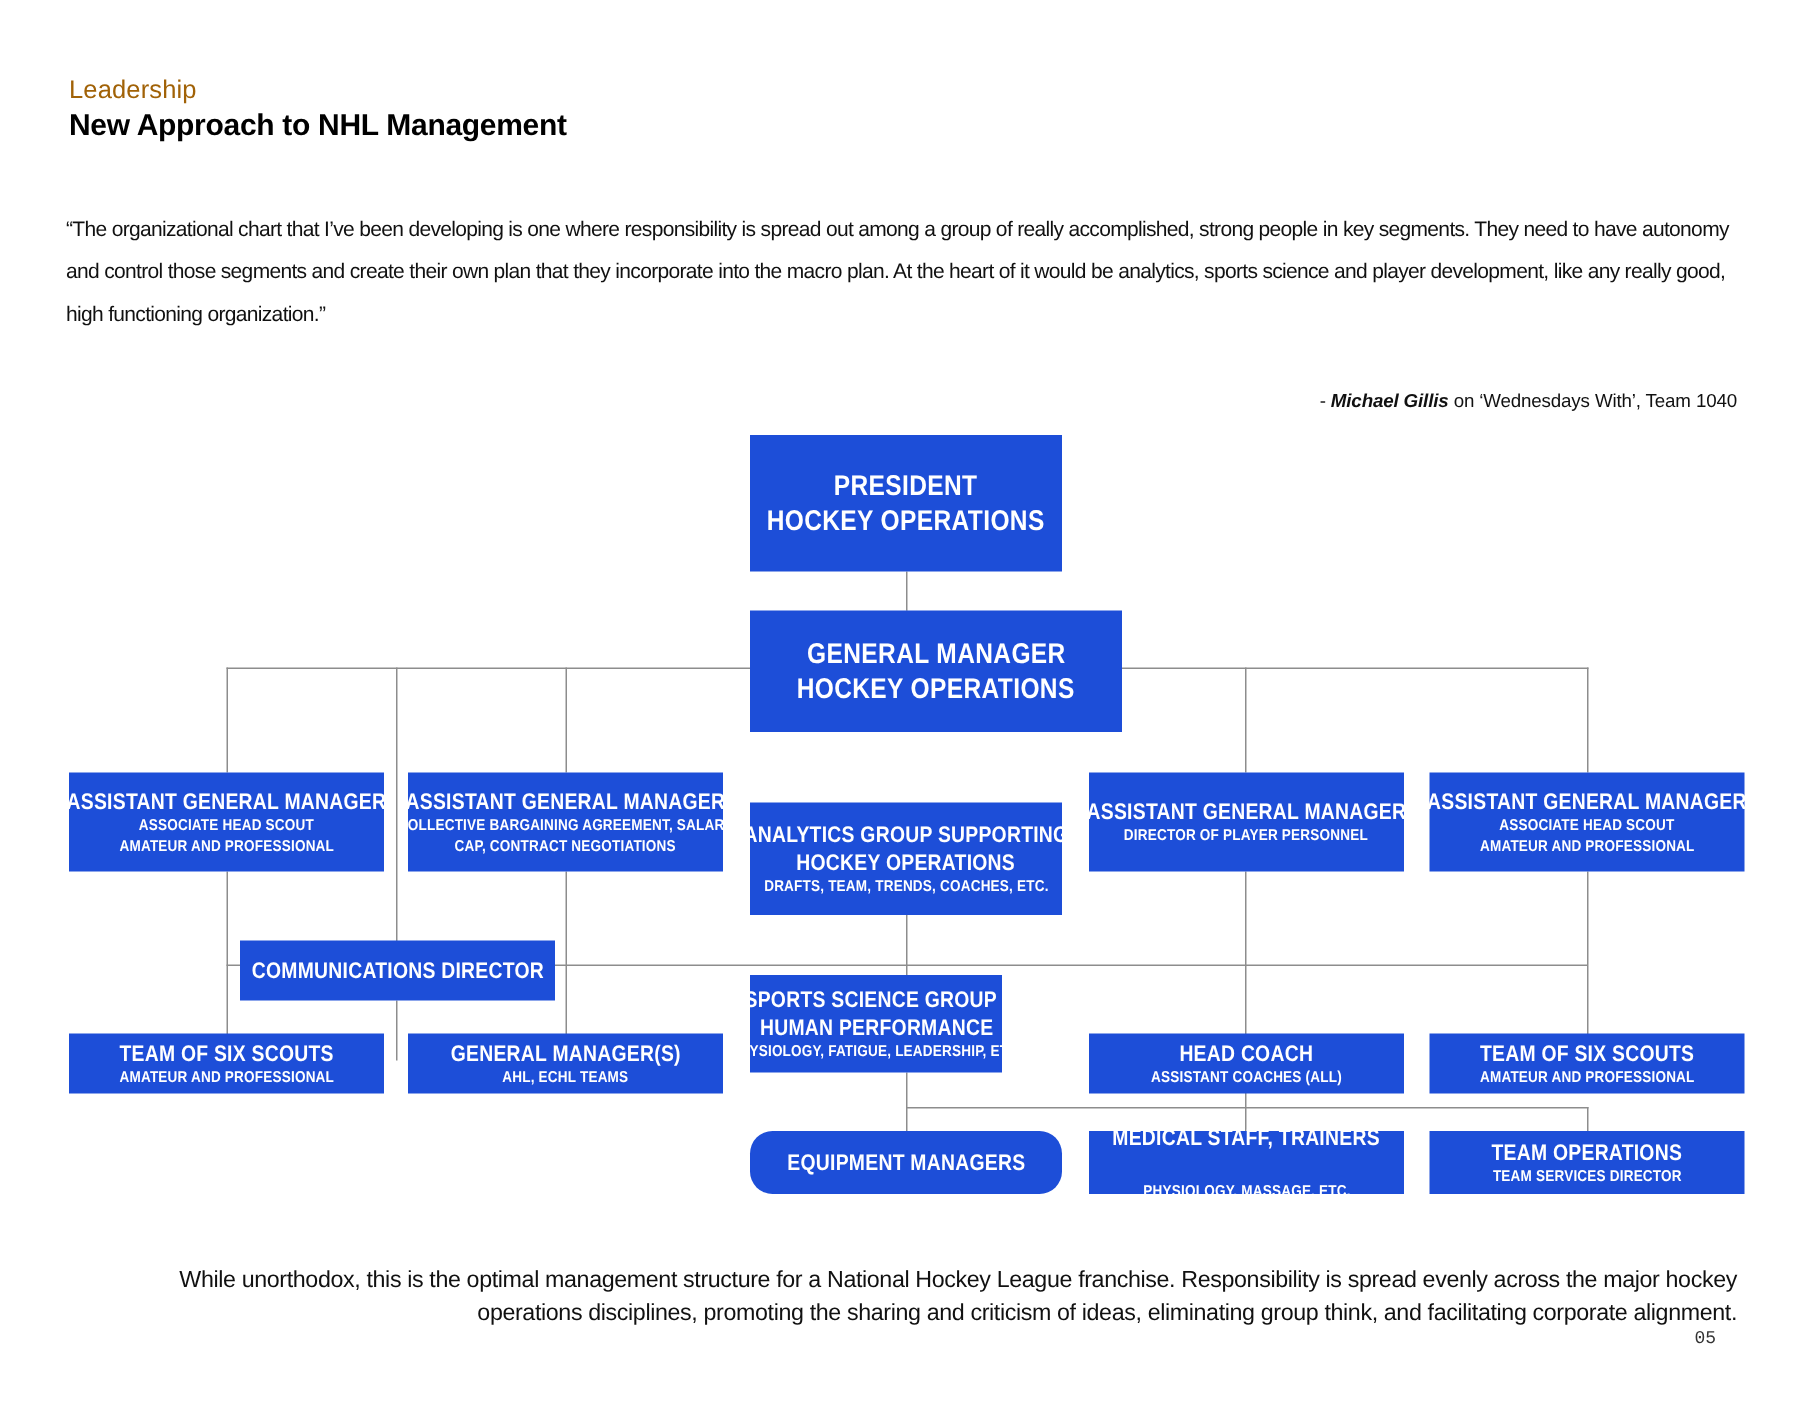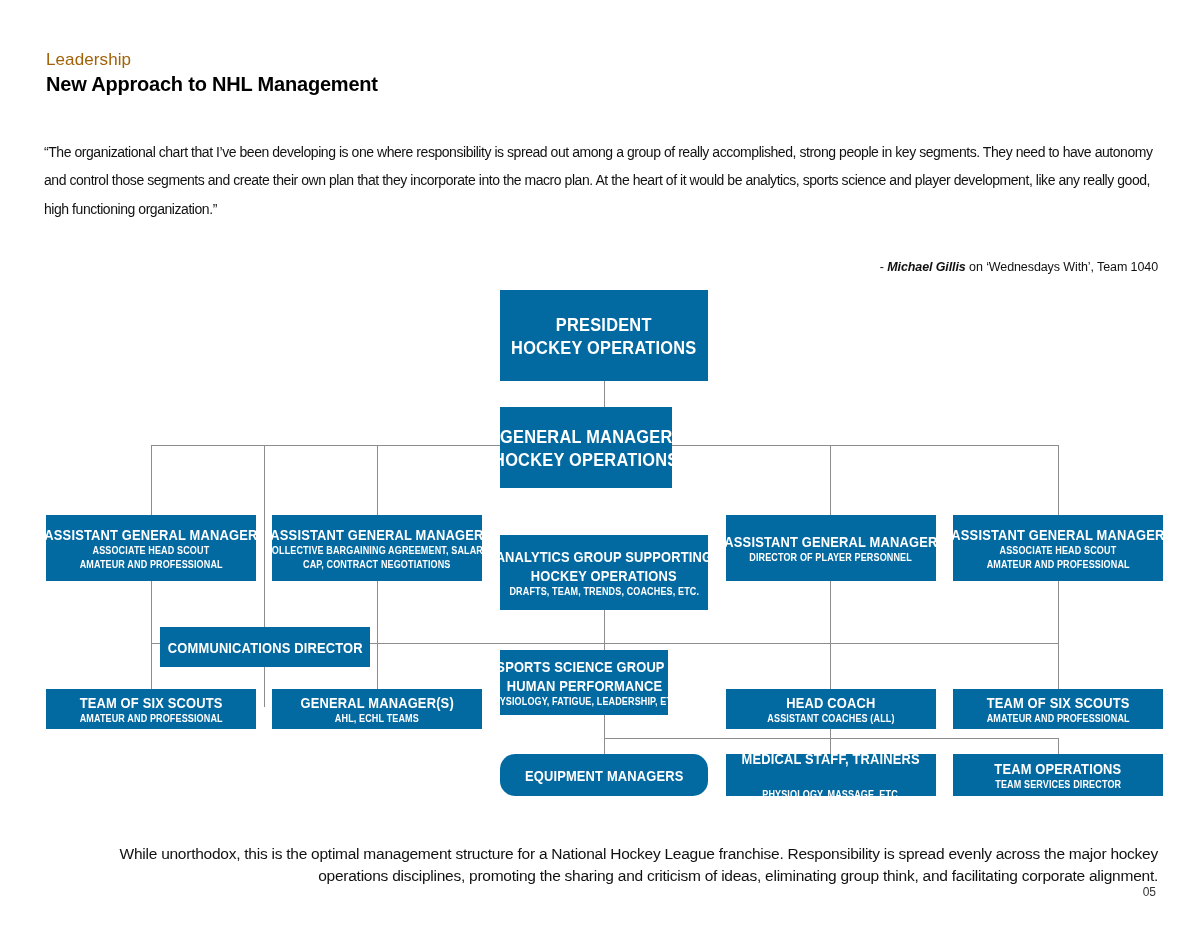--- a/index.html
+++ b/index.html
@@ -35,21 +35,21 @@
   .attrib b{font-weight:700;font-style:italic;}
 
   
   .chart{position:absolute;left:0;top:285px;width:1200px;height:530px;}
 
   .ln{position:absolute;background:#8d8d8d;}
   .ln.h{height:1px;}
   .ln.v{width:1px;}
 
   .box{
-    position:absolute;background:#0369a1;color:#ffffff;
+    position:absolute;background:#1d4ed8;color:#ffffff;
     display:flex;flex-direction:column;align-items:center;justify-content:center;
     text-align:center;box-sizing:border-box;padding:4px 6px;
     font-family:"Liberation Sans Narrow","Liberation Sans",sans-serif;
     font-stretch:condensed;
   }
   .t1{
     font-size:19px;font-weight:700;line-height:23px;letter-spacing:.3px;
     transform:scaleX(.86);transform-origin:center;white-space:nowrap;
   }
   .t2{
@@ -61,22 +61,22 @@
     transform:scaleX(.86);transform-origin:center;white-space:nowrap;
   }
 
   
   .foot{
     position:absolute;left:46px;top:843px;width:1112px;
     font-size:15.5px;line-height:22px;letter-spacing:-.25px;
     text-align:right;color:#111;
   }
   .pageno{
-    position:absolute;right:44px;top:885px;
-    font-size:12px;color:#333;
+    position:absolute;right:56px;top:885px;
+    font-size:12px;color:#333;font-family:Liberation Mono, monospace;
   }
 </style>
 </head>
 <body>
 
 <div class="page">
 
   <div class="hdr-eyebrow">Leadership</div>
   <div class="hdr-title">New Approach to NHL Management</div>
 
@@ -113,21 +113,21 @@
     <div class="ln v" style="left:604px;top:430px;height:23px;"></div>
     <div class="ln v" style="left:604px;top:453px;height:31px;"></div>
     <div class="ln v" style="left:830px;top:426px;height:58px;"></div>
     <div class="ln v" style="left:1058px;top:453px;height:31px;"></div>
 
     <div class="box" style="left:500px;top:5px;width:208px;height:91px;">
       <div class="t1">PRESIDENT</div>
       <div class="t1">HOCKEY OPERATIONS</div>
     </div>
 
-    <div class="box" style="left:500px;top:122px;width:172px;height:81px;">
+    <div class="box" style="left:500px;top:122px;width:248px;height:81px;">
       <div class="t1">GENERAL MANAGER</div>
       <div class="t1">HOCKEY OPERATIONS</div>
     </div>
 
     <div class="box" style="left:46px;top:230px;width:210px;height:66px;">
       <div class="t2">ASSISTANT GENERAL MANAGER</div>
       <div class="t4">ASSOCIATE HEAD SCOUT</div>
       <div class="t4">AMATEUR AND PROFESSIONAL</div>
     </div>
 

